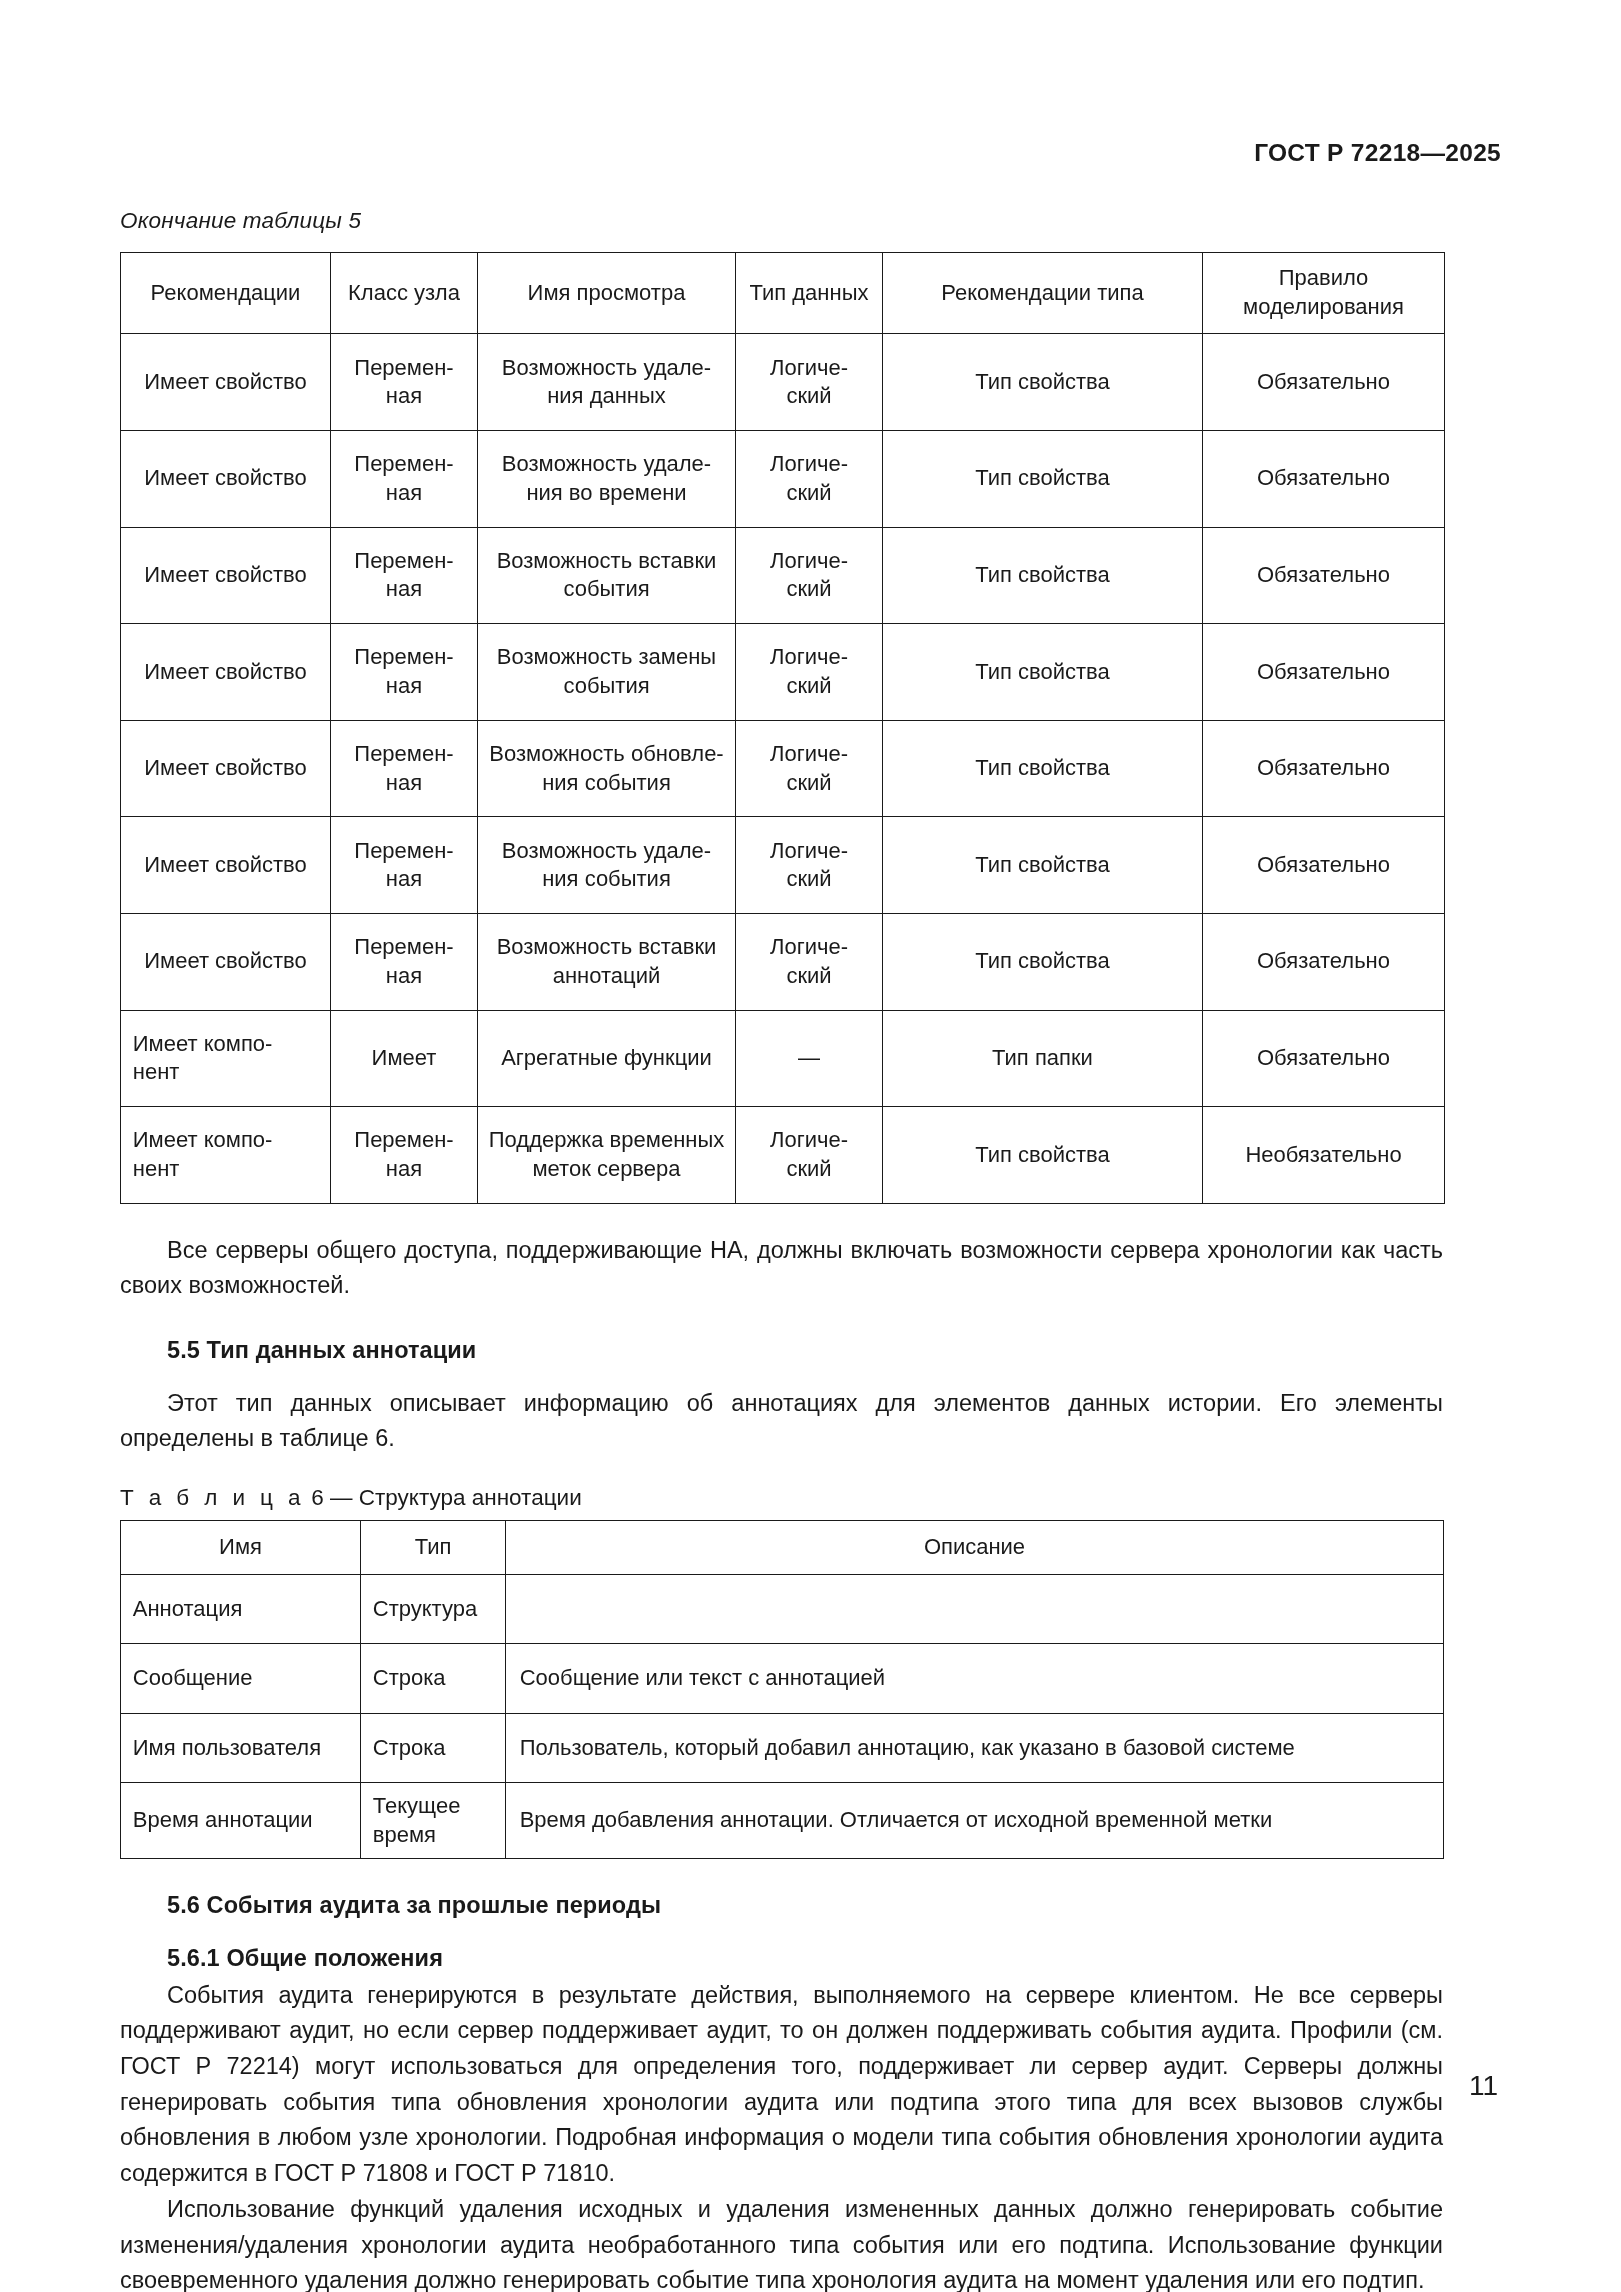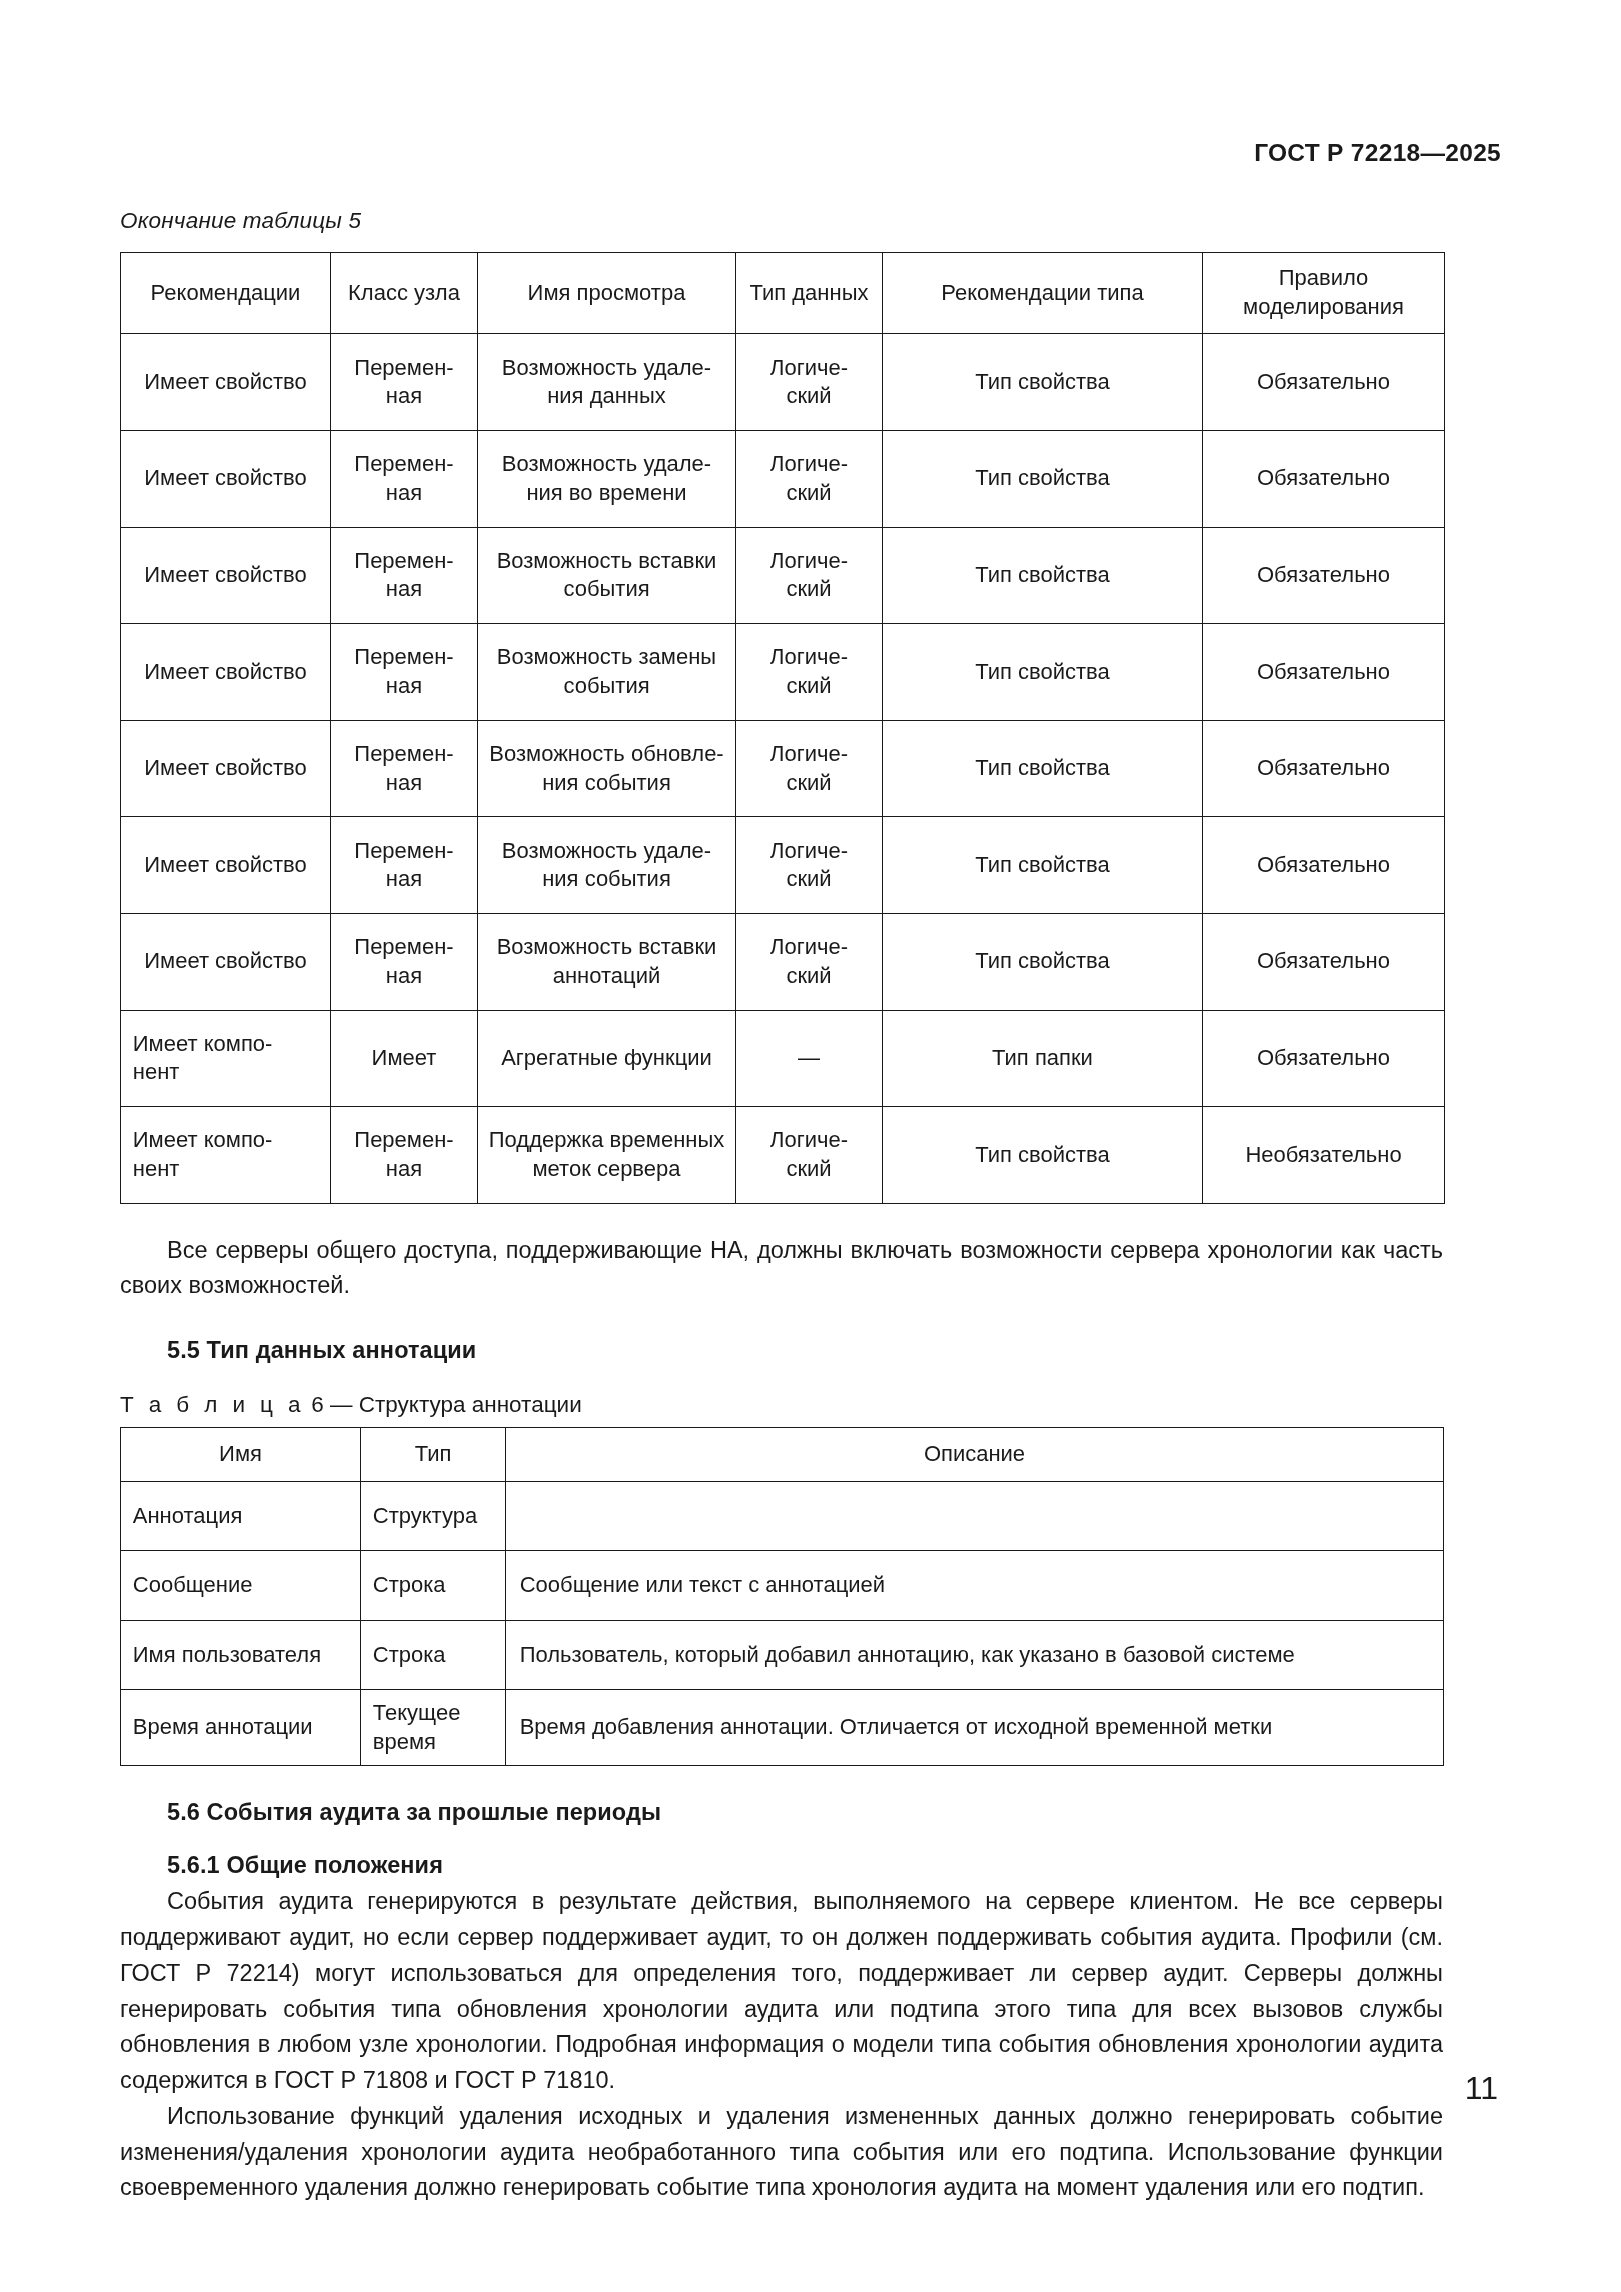--- a/index.html
+++ b/index.html
@@ -137,21 +137,21 @@
   }
   .table-title .word-spaced {
     letter-spacing: 4.4px;
   }
 
   
   .page-number {
     position: absolute;
     right: 123px;
     top: 2070px;
-    font-size: 32px;
+    font-size: 28px;
   }
 </style>
 </head>
 <body>
 
 <div class="page">
 
   <div class="page-header">ГОСТ Р 72218—2025</div>
 
   <div class="content">
@@ -250,20 +250,21 @@
             <td>Тип свойства</td>
             <td>Необязательно</td>
           </tr>
         </tbody>
     </table>
 
     <p class="body after-table">Все серверы общего доступа, поддерживающие НА, должны включать возможности сервера хронологии как часть своих возможностей.</p>
 
     <h3 class="sec">5.5 Тип данных аннотации</h3>
 
+    <p class="body">Этот тип данных описывает информацию об аннотациях для элементов данных истории. Его элементы определены в таблице 6.</p>
 
     <div class="table-title">
       <span class="word-spaced">Т а б л и ц а</span>
       <span>6 — Структура аннотации</span>
     </div>
 
     <table class="gost t6">
       <colgroup>
         <col class="d1">
           <col class="d2">

